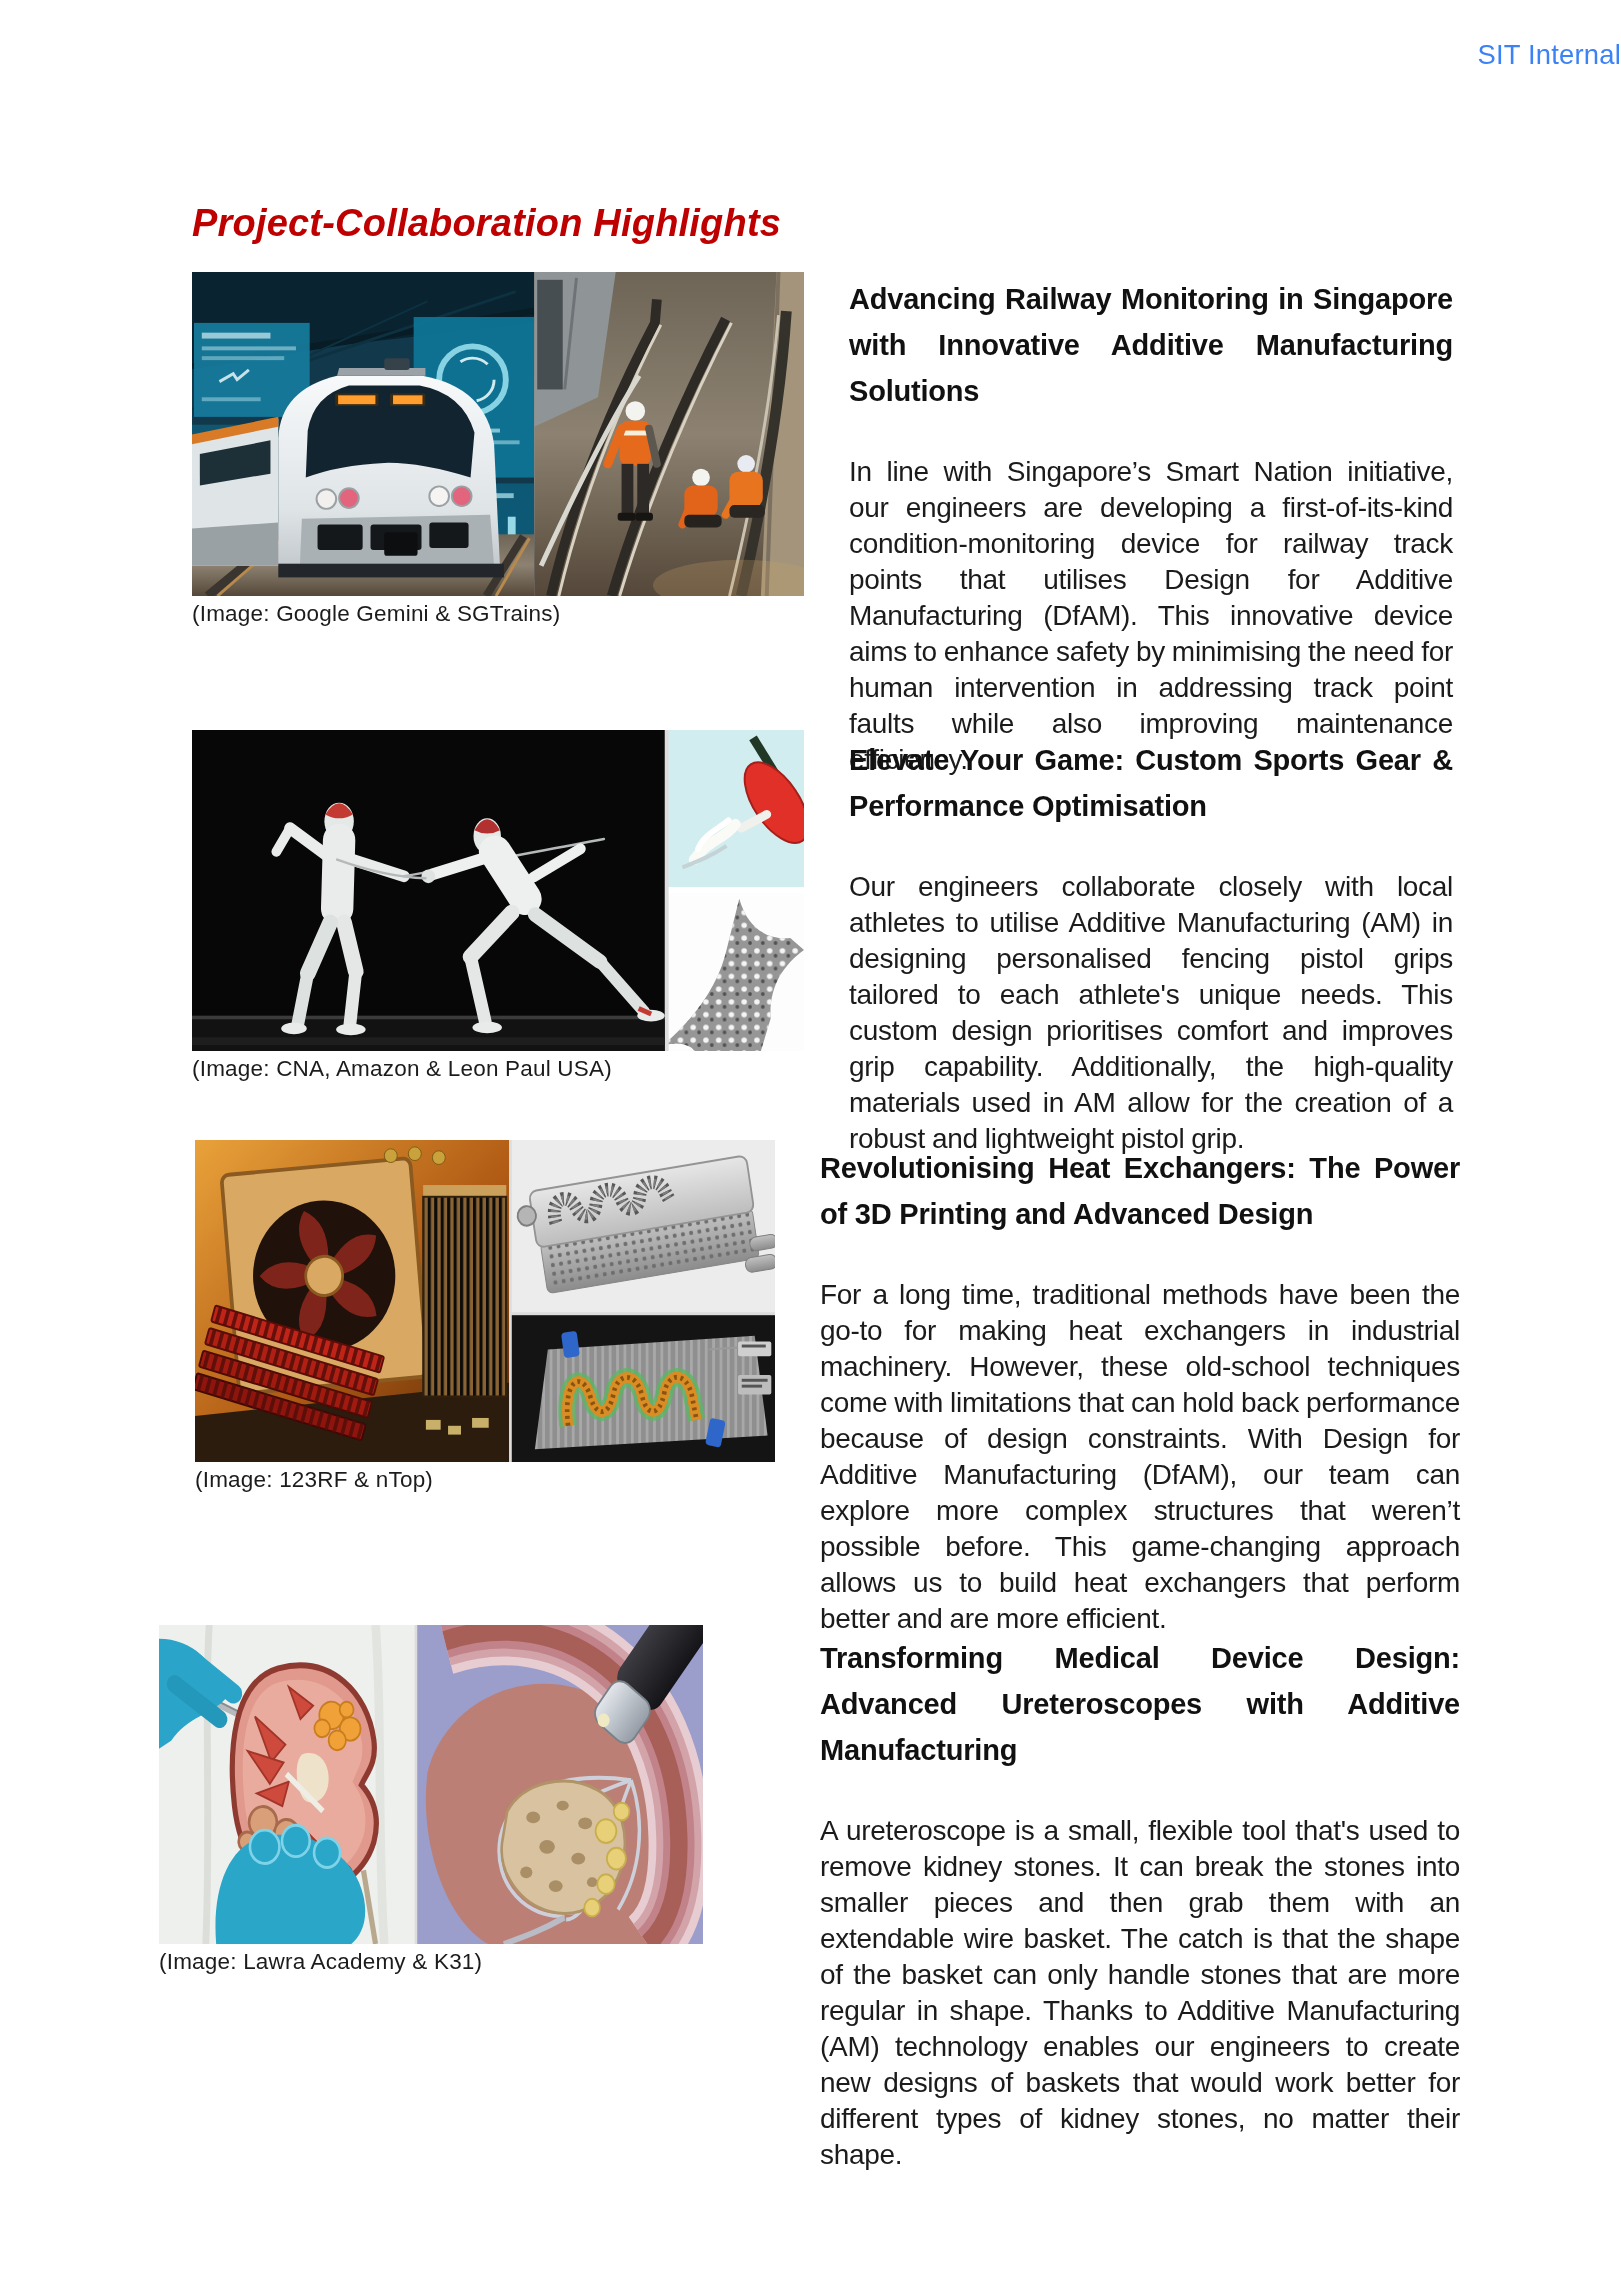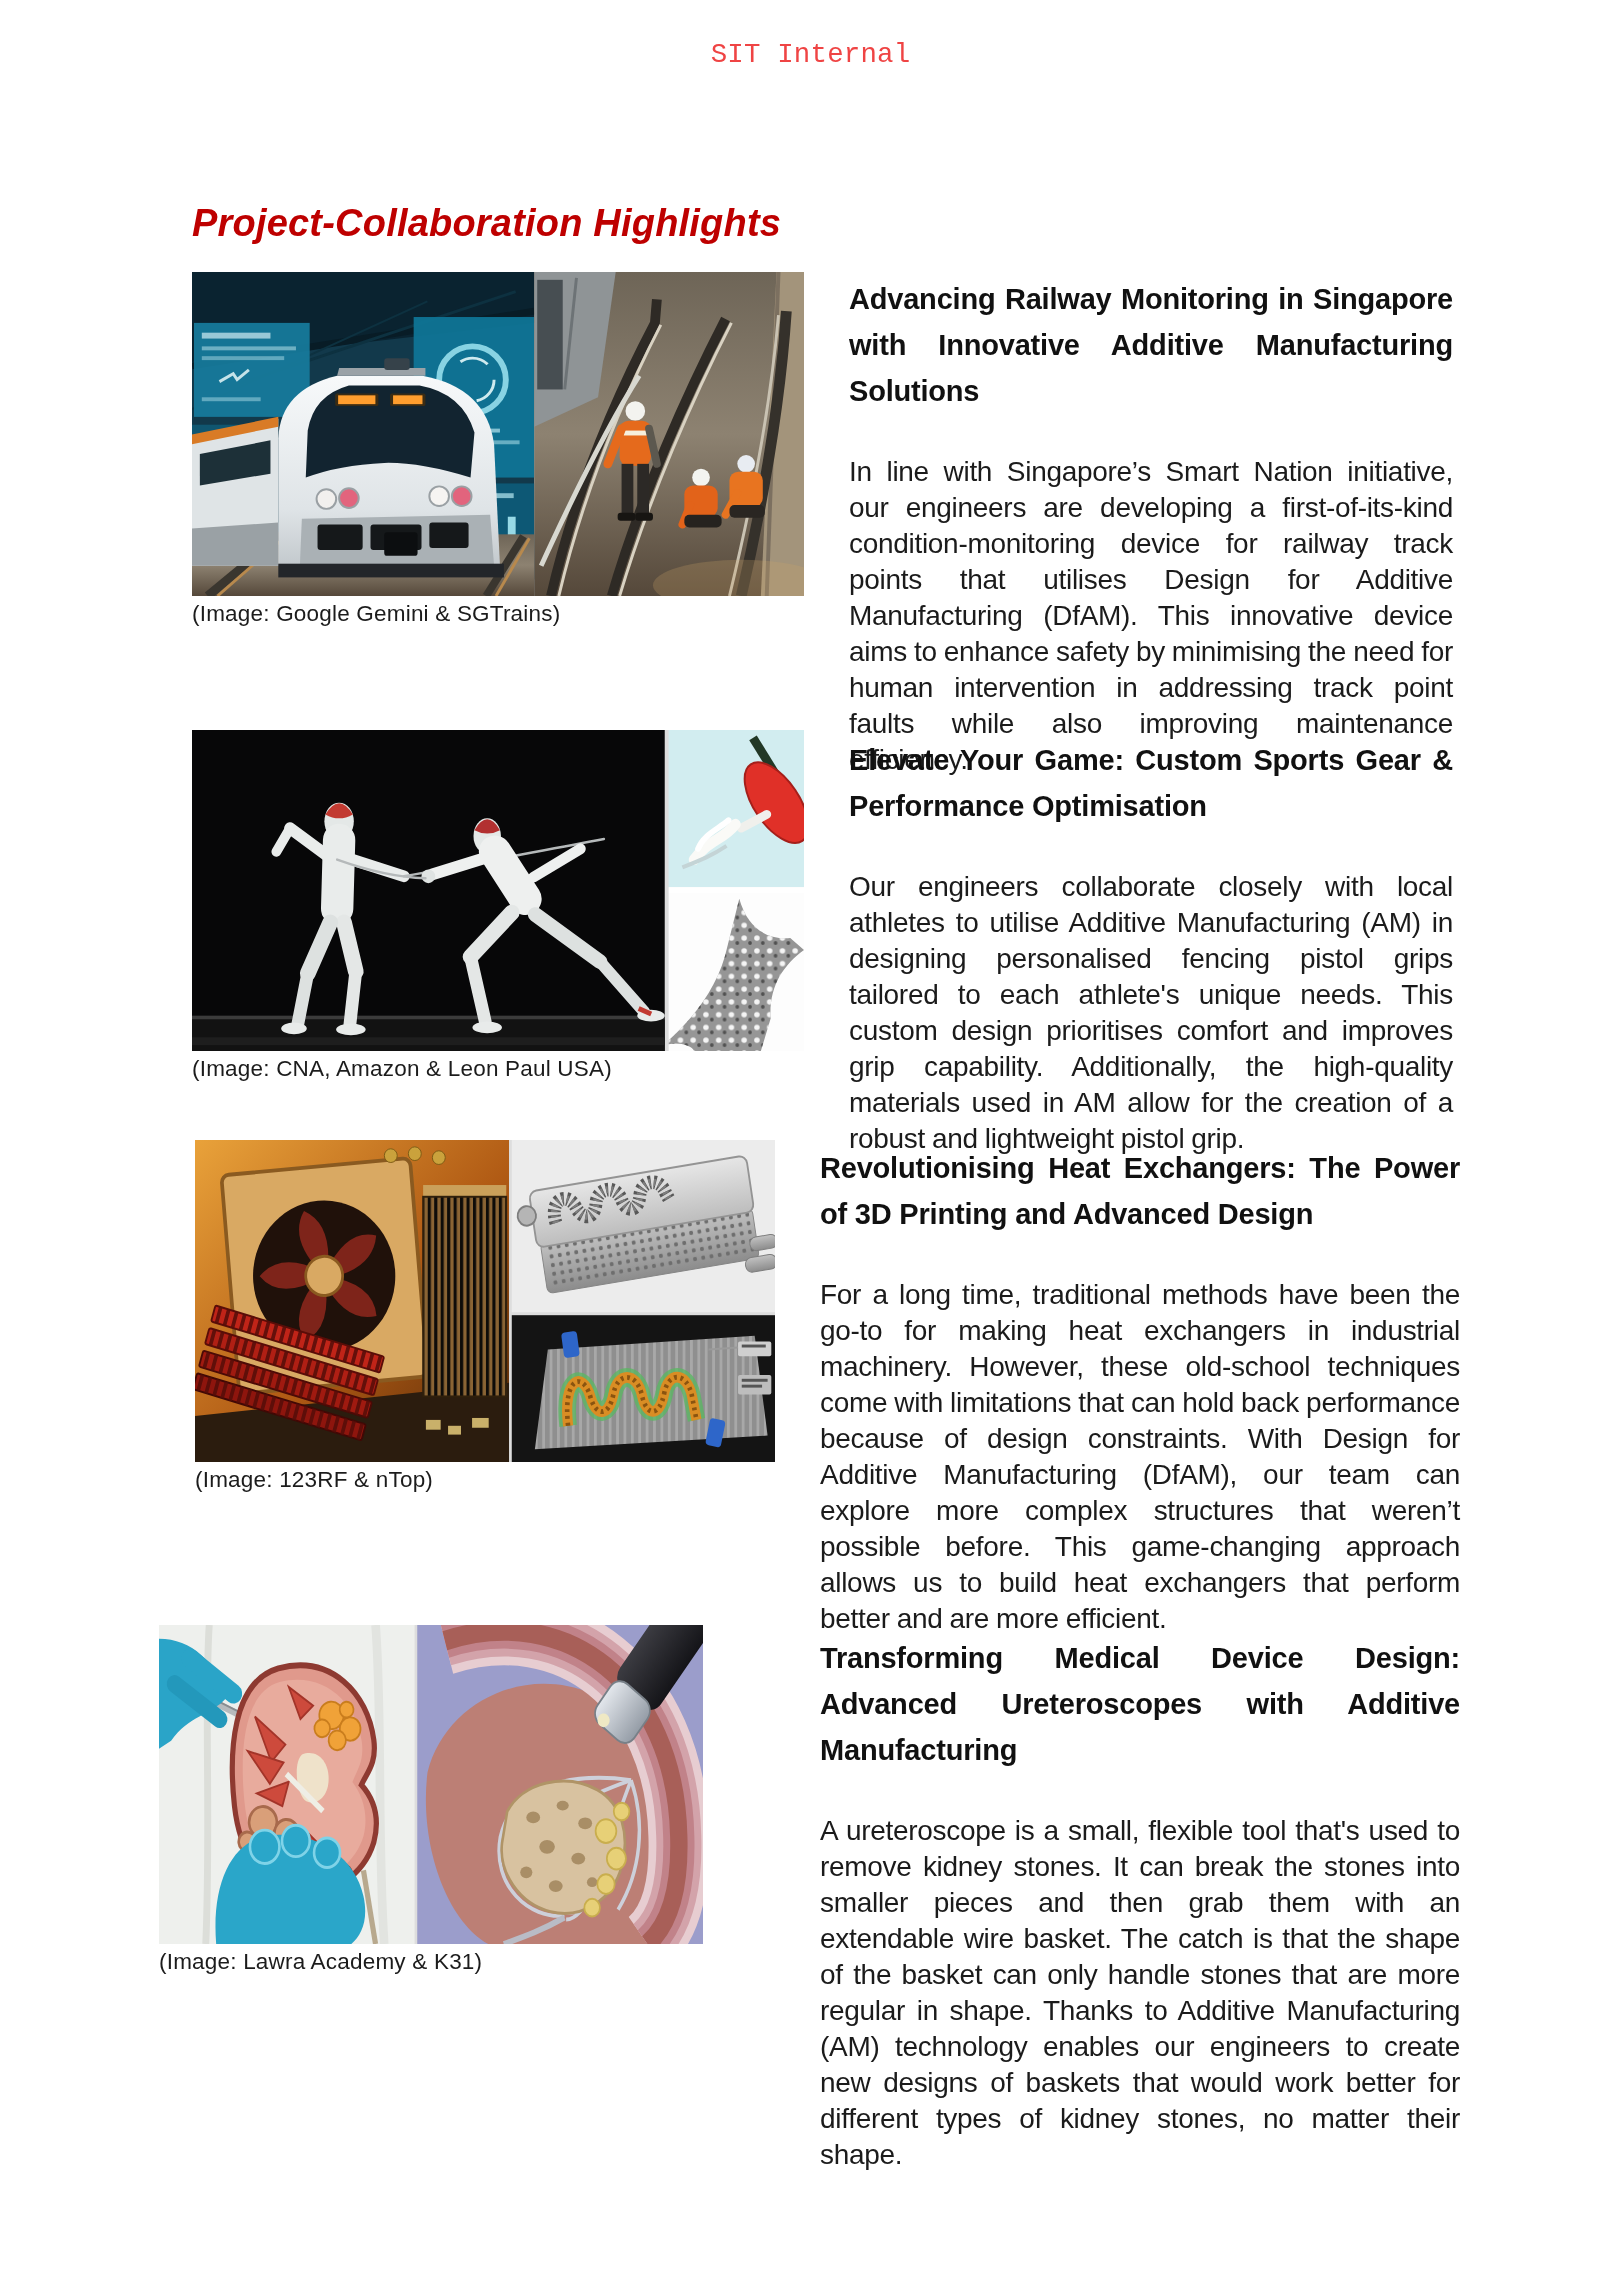--- a/index.html
+++ b/index.html
@@ -3,21 +3,21 @@
 <meta charset="utf-8">
 <style>
   * { margin:0; padding:0; box-sizing:border-box; }
   html,body { background:#ffffff; }
   body {
     position:relative; width:1621px; height:2293px;
     font-family:"Liberation Sans", sans-serif; color:#1b1b1b; overflow:hidden;
   }
   .hdr {
     position:absolute; top:39px; left:0; width:100%;
-    text-align:center; font-size:27.4px; color:#ef4444; letter-spacing:0.2px;font-family:Liberation Mono, monospace;
+    text-align:right; font-size:27.4px; color:#3b82f6; letter-spacing:0.2px;
   }
   .doc-title {
     position:absolute; left:192px; top:202px;
     font-size:38px; font-weight:bold; font-style:italic; color:#be0000;
     letter-spacing:0.2px;
   }
   figure { position:absolute; }
   .imgbox { width:100%; overflow:hidden; background:#ddd; }
   .imgbox svg { display:block; width:100%; height:100%; }
   figcaption { font-size:22.5px; margin-top:4.9px; color:#1c1c1c; letter-spacing:0.2px; }

